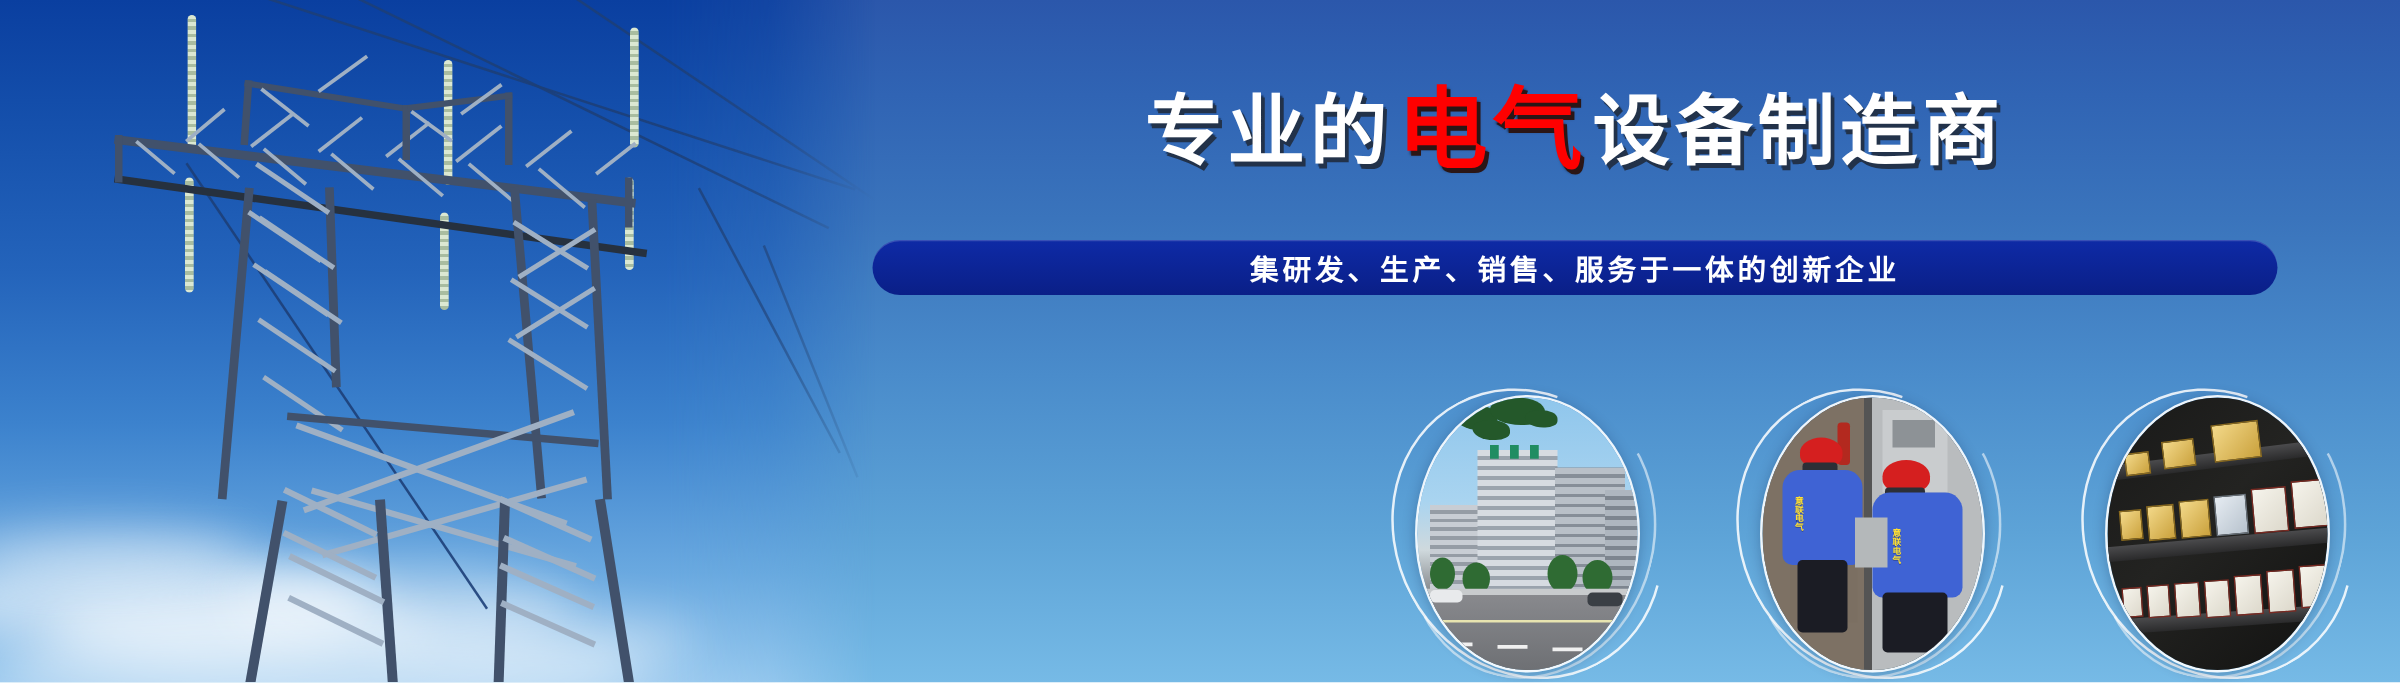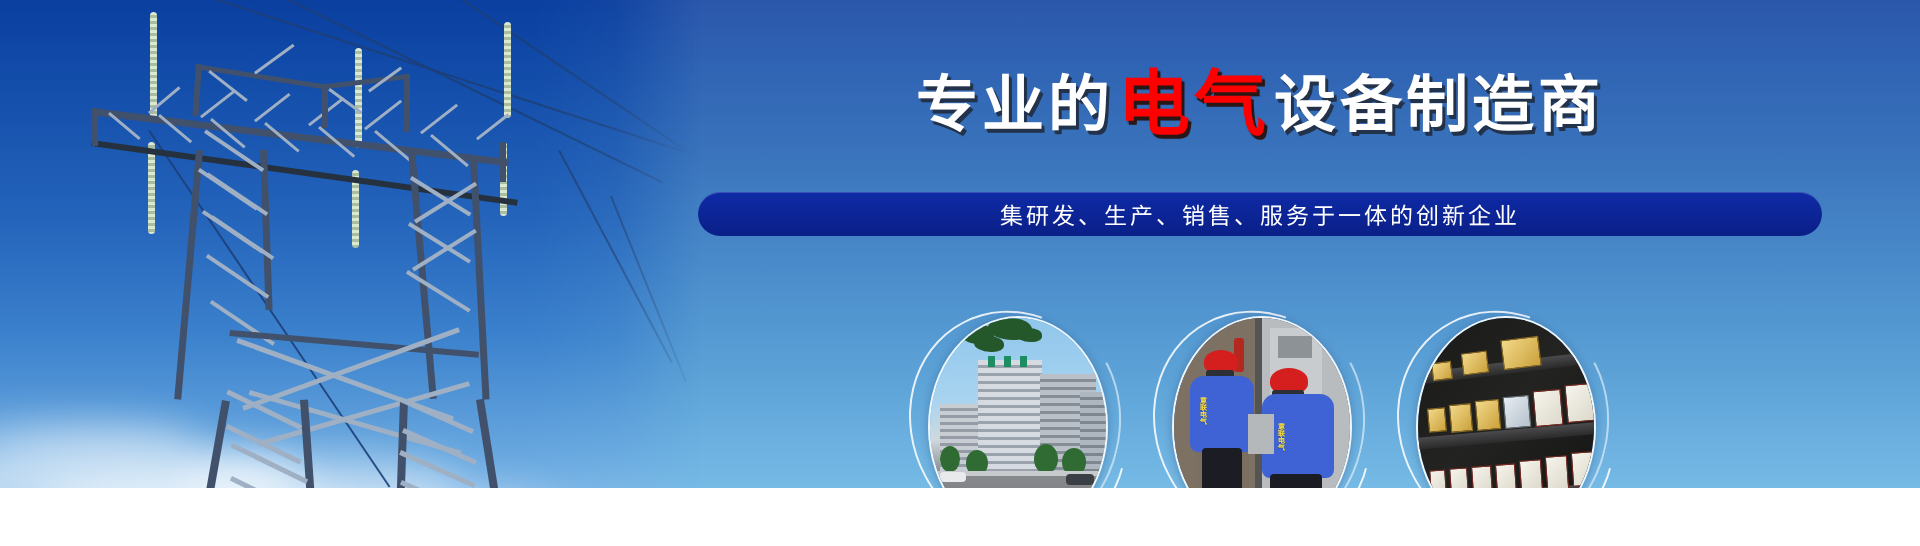--- a/index.html
+++ b/index.html
@@ -1,21 +1,21 @@
 <!DOCTYPE html>
 <html lang="zh-CN"><head>
 <meta charset="utf-8">
 <title>banner</title>
 <style>
   html,body{margin:0;padding:0;background:#fff;}
   body{font-family:"DejaVu Sans","Liberation Sans",sans-serif;}
 
   .banner{
     position:relative;
-    width:1920px;height:488px;
+    width:1920px;height:546px;
     overflow:hidden;
     background:linear-gradient(to bottom,#2b57ab 0%,#3064b4 14%,#3a74bc 32%,#4a8ccb 55%,#5da3d7 78%,#76bae6 100%);
   }
 
   
   .photo-left{
     position:absolute;left:0;top:0;width:700px;height:546px;
     overflow:hidden;
     -webkit-mask-image:linear-gradient(to right,#000 0%,#000 76%,rgba(0,0,0,.75) 88%,rgba(0,0,0,0) 100%);
             mask-image:linear-gradient(to right,#000 0%,#000 76%,rgba(0,0,0,.75) 88%,rgba(0,0,0,0) 100%);
@@ -65,36 +65,36 @@
 
   .pill{
     position:absolute;left:38px;top:192px;
     width:1124px;height:44px;
     border-radius:22px;
     background:linear-gradient(to bottom,#0e2aa6,#0a1f87);
     display:flex;align-items:center;justify-content:center;
     box-shadow:inset 0 1px 0 rgba(255,255,255,.18);
   }
   .pill span{
-    color:#fff;font-size:23px;letter-spacing:3px;font-weight:normal;
+    color:#fff;font-size:23px;letter-spacing:3px;font-weight:bold;
   }
 
   .keywords{
     position:absolute;left:0;top:255px;width:1200px;
     display:flex;justify-content:center;gap:72px;
   }
   .keywords .kw{
     color:#ffffff;font-size:29px;letter-spacing:3px;
     text-shadow:0 1px 2px rgba(0,0,0,.18);
   }
 
   
   .circles{
     position:absolute;left:0;top:316px;width:1200px;
-    display:flex;justify-content:center;gap:68px;
+    display:flex;justify-content:flex-end;gap:100px;
   }
   .circ-wrap{position:relative;width:176px;height:218px;}
   .ring{
     position:absolute;left:-16px;top:-8px;width:208px;height:234px;
     border-radius:50%;
     border:2px solid rgba(255,255,255,.85);
     border-right-color:transparent;
     transform:rotate(-28deg);
     pointer-events:none;
   }

